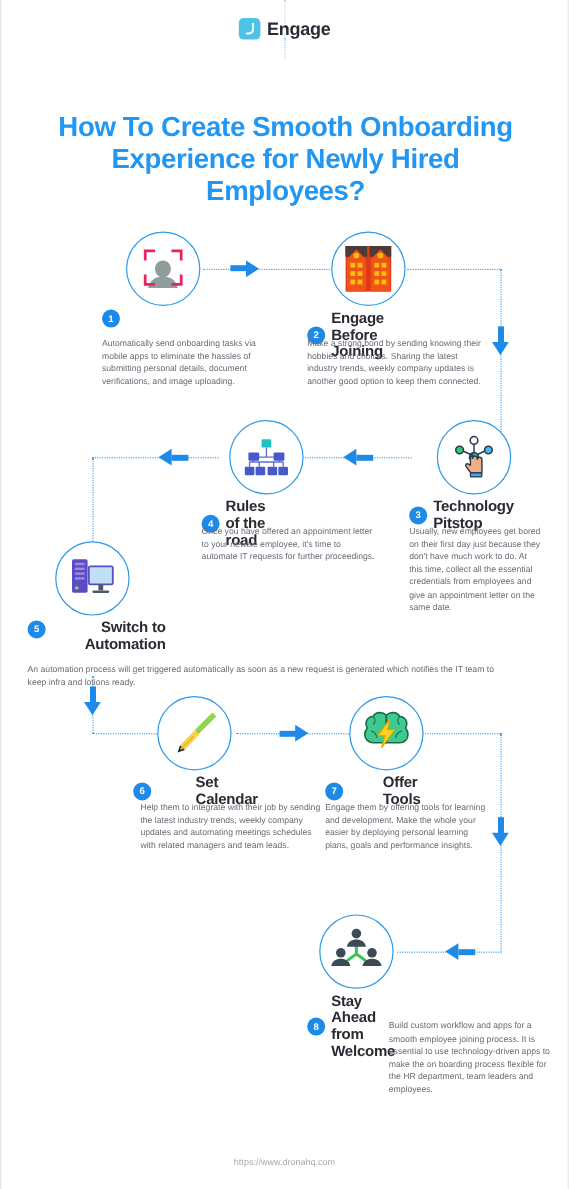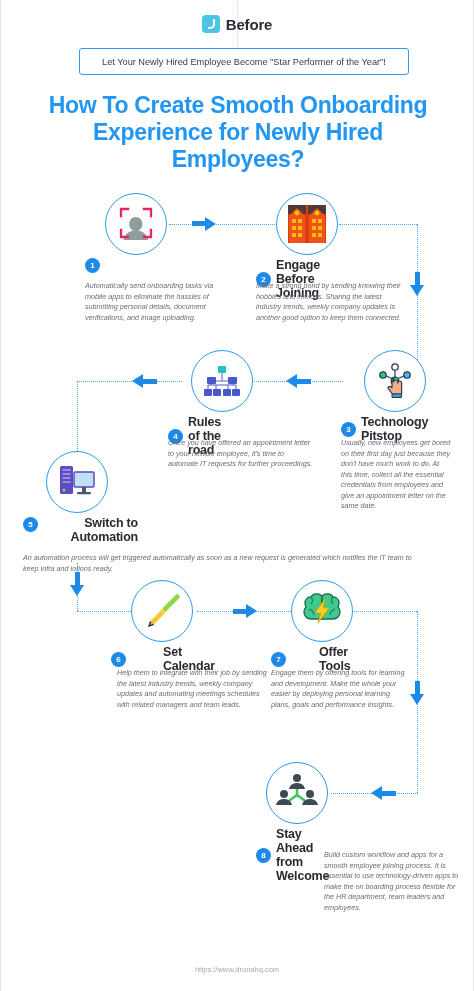--- a/index.html
+++ b/index.html
@@ -100,44 +100,41 @@
     font-size: 8px; font-weight: bold;
     display: flex; align-items: center; justify-content: center;
     flex: 0 0 auto;
   }
   .step-title {
     font-size: 12.5px; font-weight: bold; color: #2a2a33;
     letter-spacing: -.2px; line-height: 14px;
   }
   .step-body {
     position: absolute;
-    font-size: 7.2px; line-height: 10.5px; color: #6b6b75; font-style: italic;
+    font-size: 7.2px; line-height: 10.5px; color: #6b6b75;
   }
 
   
   svg { display: block; }
 </style>
 </head>
 <body>
 
 <div class="page">
 
   <div class="vline-top"></div>
   <div class="vline-top2"></div>
 
   <div class="logo-row">
     <div class="logo-mark">
         <span></span>
       </div>
-    <div class="logo-text">Before</div>
-  </div>
-
-  <div class="tagline-box">
-    <span>Let Your Newly Hired Employee Become "Star Performer of the Year"!</span>
-  </div>
+    <div class="logo-text">Engage</div>
+  </div>
+
 
   <div class="headline">How To Create Smooth Onboarding Experience for Newly Hired Employees?</div>
 
   <div class="dot-h" style="left:168px; top:224px; width:108px;"></div>
   <div class="arrow-stem-h" style="left:191px; top:221px; width:14px;"></div>
   <div class="arrow arrow-r" style="left:204px; top:216.5px;"></div>
 
   <div class="dot-h" style="left:338px; top:224px; width:78px;"></div>
   <div class="dot-v" style="left:416px; top:224px; height:140px;"></div>
   <div class="arrow-stem-v" style="left:413.5px; top:272px; height:14px;"></div>

